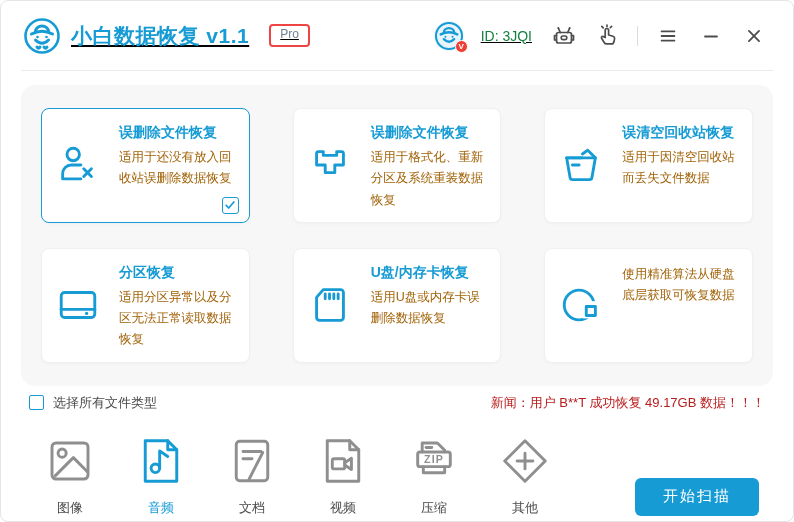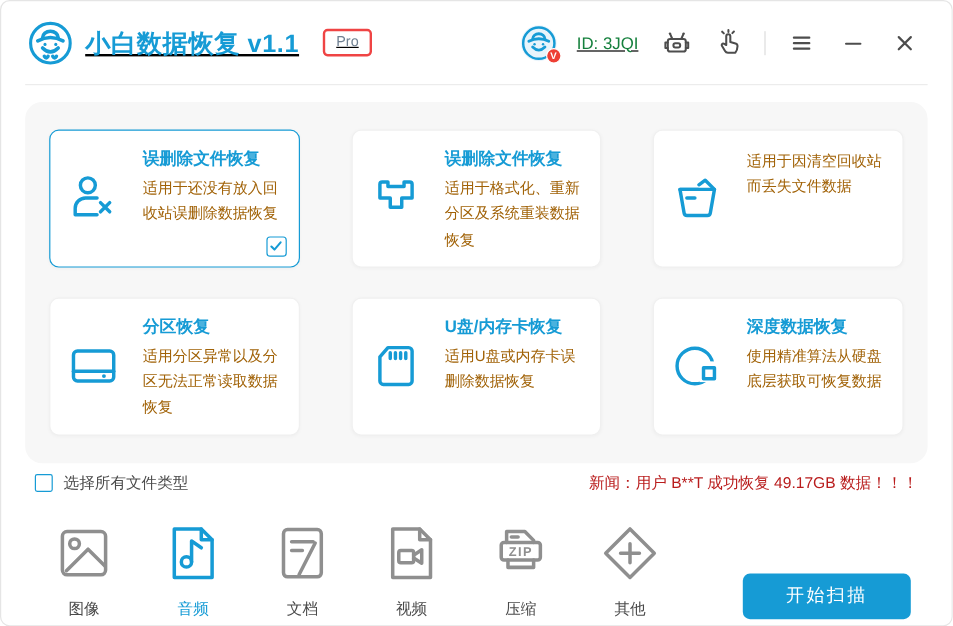--- a/index.html
+++ b/index.html
@@ -66,21 +66,21 @@
   .news { font-size:13px; color:#b91c1c; }
 
   
   .filetypes { display:flex; align-items:flex-end; margin:22px 34px 0 40px; }
   .ft-list { display:flex; gap:33px; }
   .ft { width:58px; text-align:center; cursor:pointer; }
   .ft svg { width:54px; height:54px; display:block; margin:0 auto; }
   .ft-label { margin-top:11px; font-size:13px; color:#4a4a4a; }
   .ft.selected .ft-label { color:#169bd5; }
   .scan-btn {
-    margin-left:auto; margin-bottom:1px; width:140px; height:38px;
+    margin-left:auto; margin-bottom:1px; width:124px; height:38px;
     background:#169bd5; color:#fff; border:none; border-radius:6px;
     font-size:15px; letter-spacing:2px; cursor:pointer;
     font-family:Liberation Mono, monospace;
   }
 
   .stroke-b { fill:none; stroke:#169bd5; stroke-width:3; stroke-linecap:round; stroke-linejoin:round; }
   .stroke-g { fill:none; stroke:#8f8f8f; stroke-width:2.6; stroke-linecap:round; stroke-linejoin:round; }
   .stroke-blu54 { fill:none; stroke:#169bd5; stroke-width:2.6; stroke-linecap:round; stroke-linejoin:round; }
   .stroke-dark { fill:none; stroke:#4d4d4d; stroke-width:1.7; stroke-linecap:round; stroke-linejoin:round; }
 </style>
@@ -193,20 +193,21 @@
 
       <div class="card">
         <div class="cicon">
           <svg viewBox="0 0 48 48">
             <path d="M9 16.5 L12.6 37 a2.6 2.6 0 0 0 2.6 2.2 h17.6 a2.6 2.6 0 0 0 2.6 -2.2 L39 16.5 z" class="stroke-b"></path>
             <path d="M9 16.5 H25 M39 16.5 L31 8.5 L25.5 12.5" class="stroke-b"></path>
             <path d="M15 24 h7" class="stroke-b"></path>
           </svg>
         </div>
         <div class="cbody">
+          <div class="card-title">误清空回收站恢复</div>
           <div class="card-desc">适用于因清空回收站而丢失文件数据</div>
         </div>
       </div>
 
       <div class="card">
         <div class="cicon">
           <svg viewBox="0 0 48 48">
             <path d="M10 11 h28 a3.5 3.5 0 0 1 3.5 3.5 v19 a3.5 3.5 0 0 1 -3.5 3.5 h-28 a3.5 3.5 0 0 1 -3.5 -3.5 v-19 a3.5 3.5 0 0 1 3.5 -3.5 z" class="stroke-b"></path>
             <path d="M6.5 28.5 h35" class="stroke-b"></path>
             <circle cx="33" cy="32.8" r="1.7" fill="#169bd5"></circle>
@@ -233,21 +234,20 @@
 
       <div class="card">
         <div class="cicon">
           <svg viewBox="0 0 48 48">
             <circle cx="22" cy="24" r="15.5" class="stroke-b" stroke-width="3.2"></circle>
             <rect x="26" y="20" width="18" height="18" fill="#ffffff" stroke="none"></rect>
             <rect x="29.5" y="25.5" width="9.5" height="9.5" class="stroke-b"></rect>
           </svg>
         </div>
         <div class="cbody">
-          <div class="card-title">深度数据恢复</div>
           <div class="card-desc">使用精准算法从硬盘底层获取可恢复数据</div>
         </div>
       </div>
 
     </div>
   </div>
 
   <div class="options">
     <div class="select-all">
       <span class="sa-box"></span>

